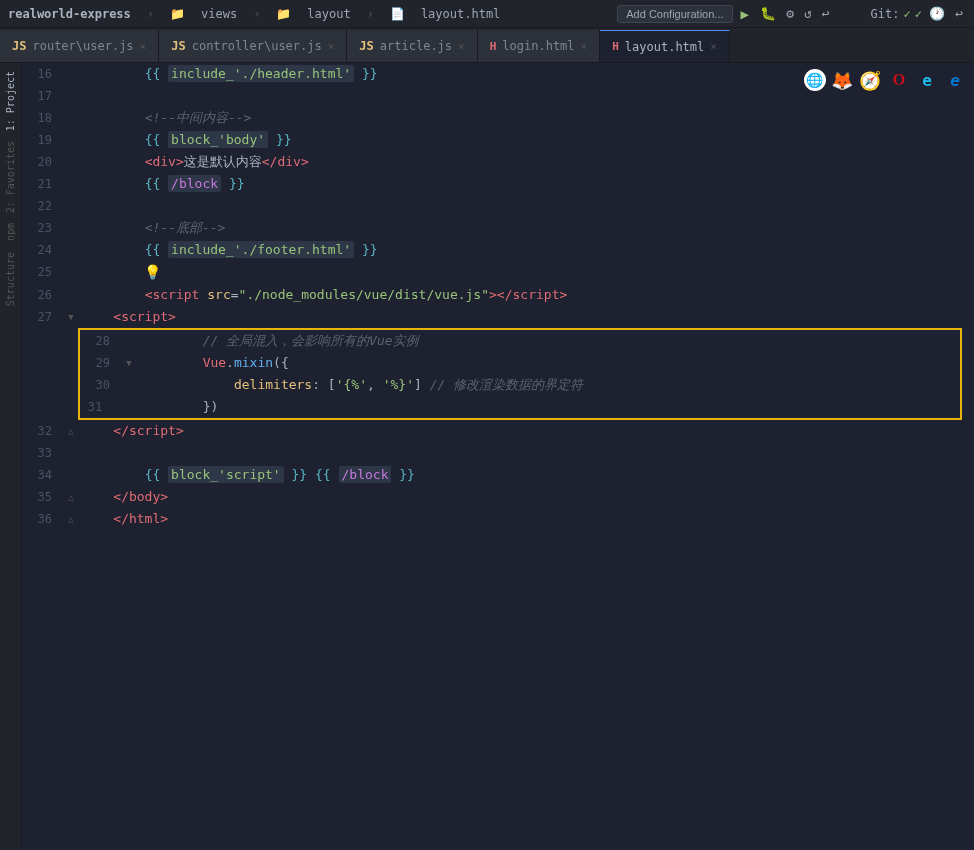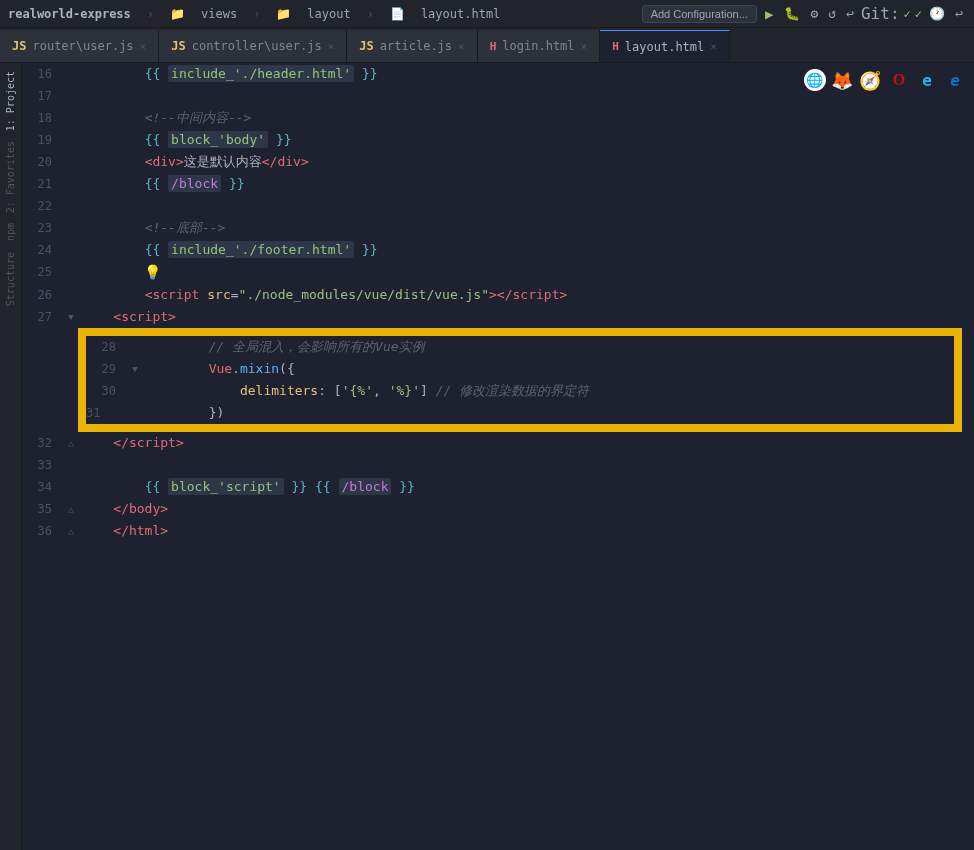--- a/index.html
+++ b/index.html
@@ -51,22 +51,23 @@
       cursor: pointer;
       padding: 0 4px;
     }
     .title-icon-btn {
       color: #9da5b4;
       font-size: 13px;
       padding: 0 3px;
       cursor: pointer;
     }
     .git-label {
-      font-size: 16px;
+      font-size: 12px;
       color: #9da5b4;
+      margin-left: 34px;
     }
     .git-check { color: #98c379; }
 
     
     .tab-bar {
       height: 35px;
       background: #21252b;
       display: flex;
       align-items: flex-end;
       border-bottom: 1px solid #181a1f;
@@ -374,21 +375,21 @@
       </div>
 
       <div class="code-line">
         <span class="line-number">27</span>
         <span class="line-gutter">
             <span class="fold-icon">▼</span>
           </span>
         <span class="line-content">    <span class="c-tag">&lt;script&gt;</span></span>
       </div>
 
-      <div style="border: 8px solid #eab308; margin-left: 56px; margin-right: 12px;">
+      <div style="border: 2px solid #eab308; margin-left: 56px; margin-right: 12px;">
 
         <div class="code-line">
           <span class="line-number" style="min-width:42px; text-align:right; padding-right:12px; color:#4b5263;">28</span>
           <span class="line-gutter"></span>
           <span class="line-content">        <span class="c-comment">// 全局混入，会影响所有的Vue实例</span></span>
         </div>
 
         <div class="code-line">
           <span class="line-number" style="min-width:42px; text-align:right; padding-right:12px; color:#4b5263;">29</span>
           <span class="line-gutter">
@@ -397,21 +398,21 @@
           <span class="line-content">        <span class="c-variable">Vue</span><span class="c-punctuation">.</span><span class="c-function">mixin</span><span class="c-punctuation">({</span></span>
         </div>
 
         <div class="code-line">
           <span class="line-number" style="min-width:42px; text-align:right; padding-right:12px; color:#4b5263;">30</span>
           <span class="line-gutter"></span>
           <span class="line-content">            <span class="c-attr">delimiters</span><span class="c-punctuation">: [</span><span class="c-string">'{%'</span><span class="c-punctuation">, </span><span class="c-string">'%}'</span><span class="c-punctuation">]</span> <span class="c-comment">// 修改渲染数据的界定符</span></span>
         </div>
 
         <div class="code-line">
-          <span class="line-number" style="min-width:42px; text-align:left; padding-right:12px; color:#4b5263;">31</span>
+          <span class="line-number" style="min-width:42px; text-align:center; padding-right:12px; color:#4b5263;">31</span>
           <span class="line-gutter"></span>
           <span class="line-content">        <span class="c-punctuation">})</span></span>
         </div>
 
       </div>
 
       <div class="code-line">
         <span class="line-number">32</span>
         <span class="line-gutter">
             <span class="fold-icon">△</span>

